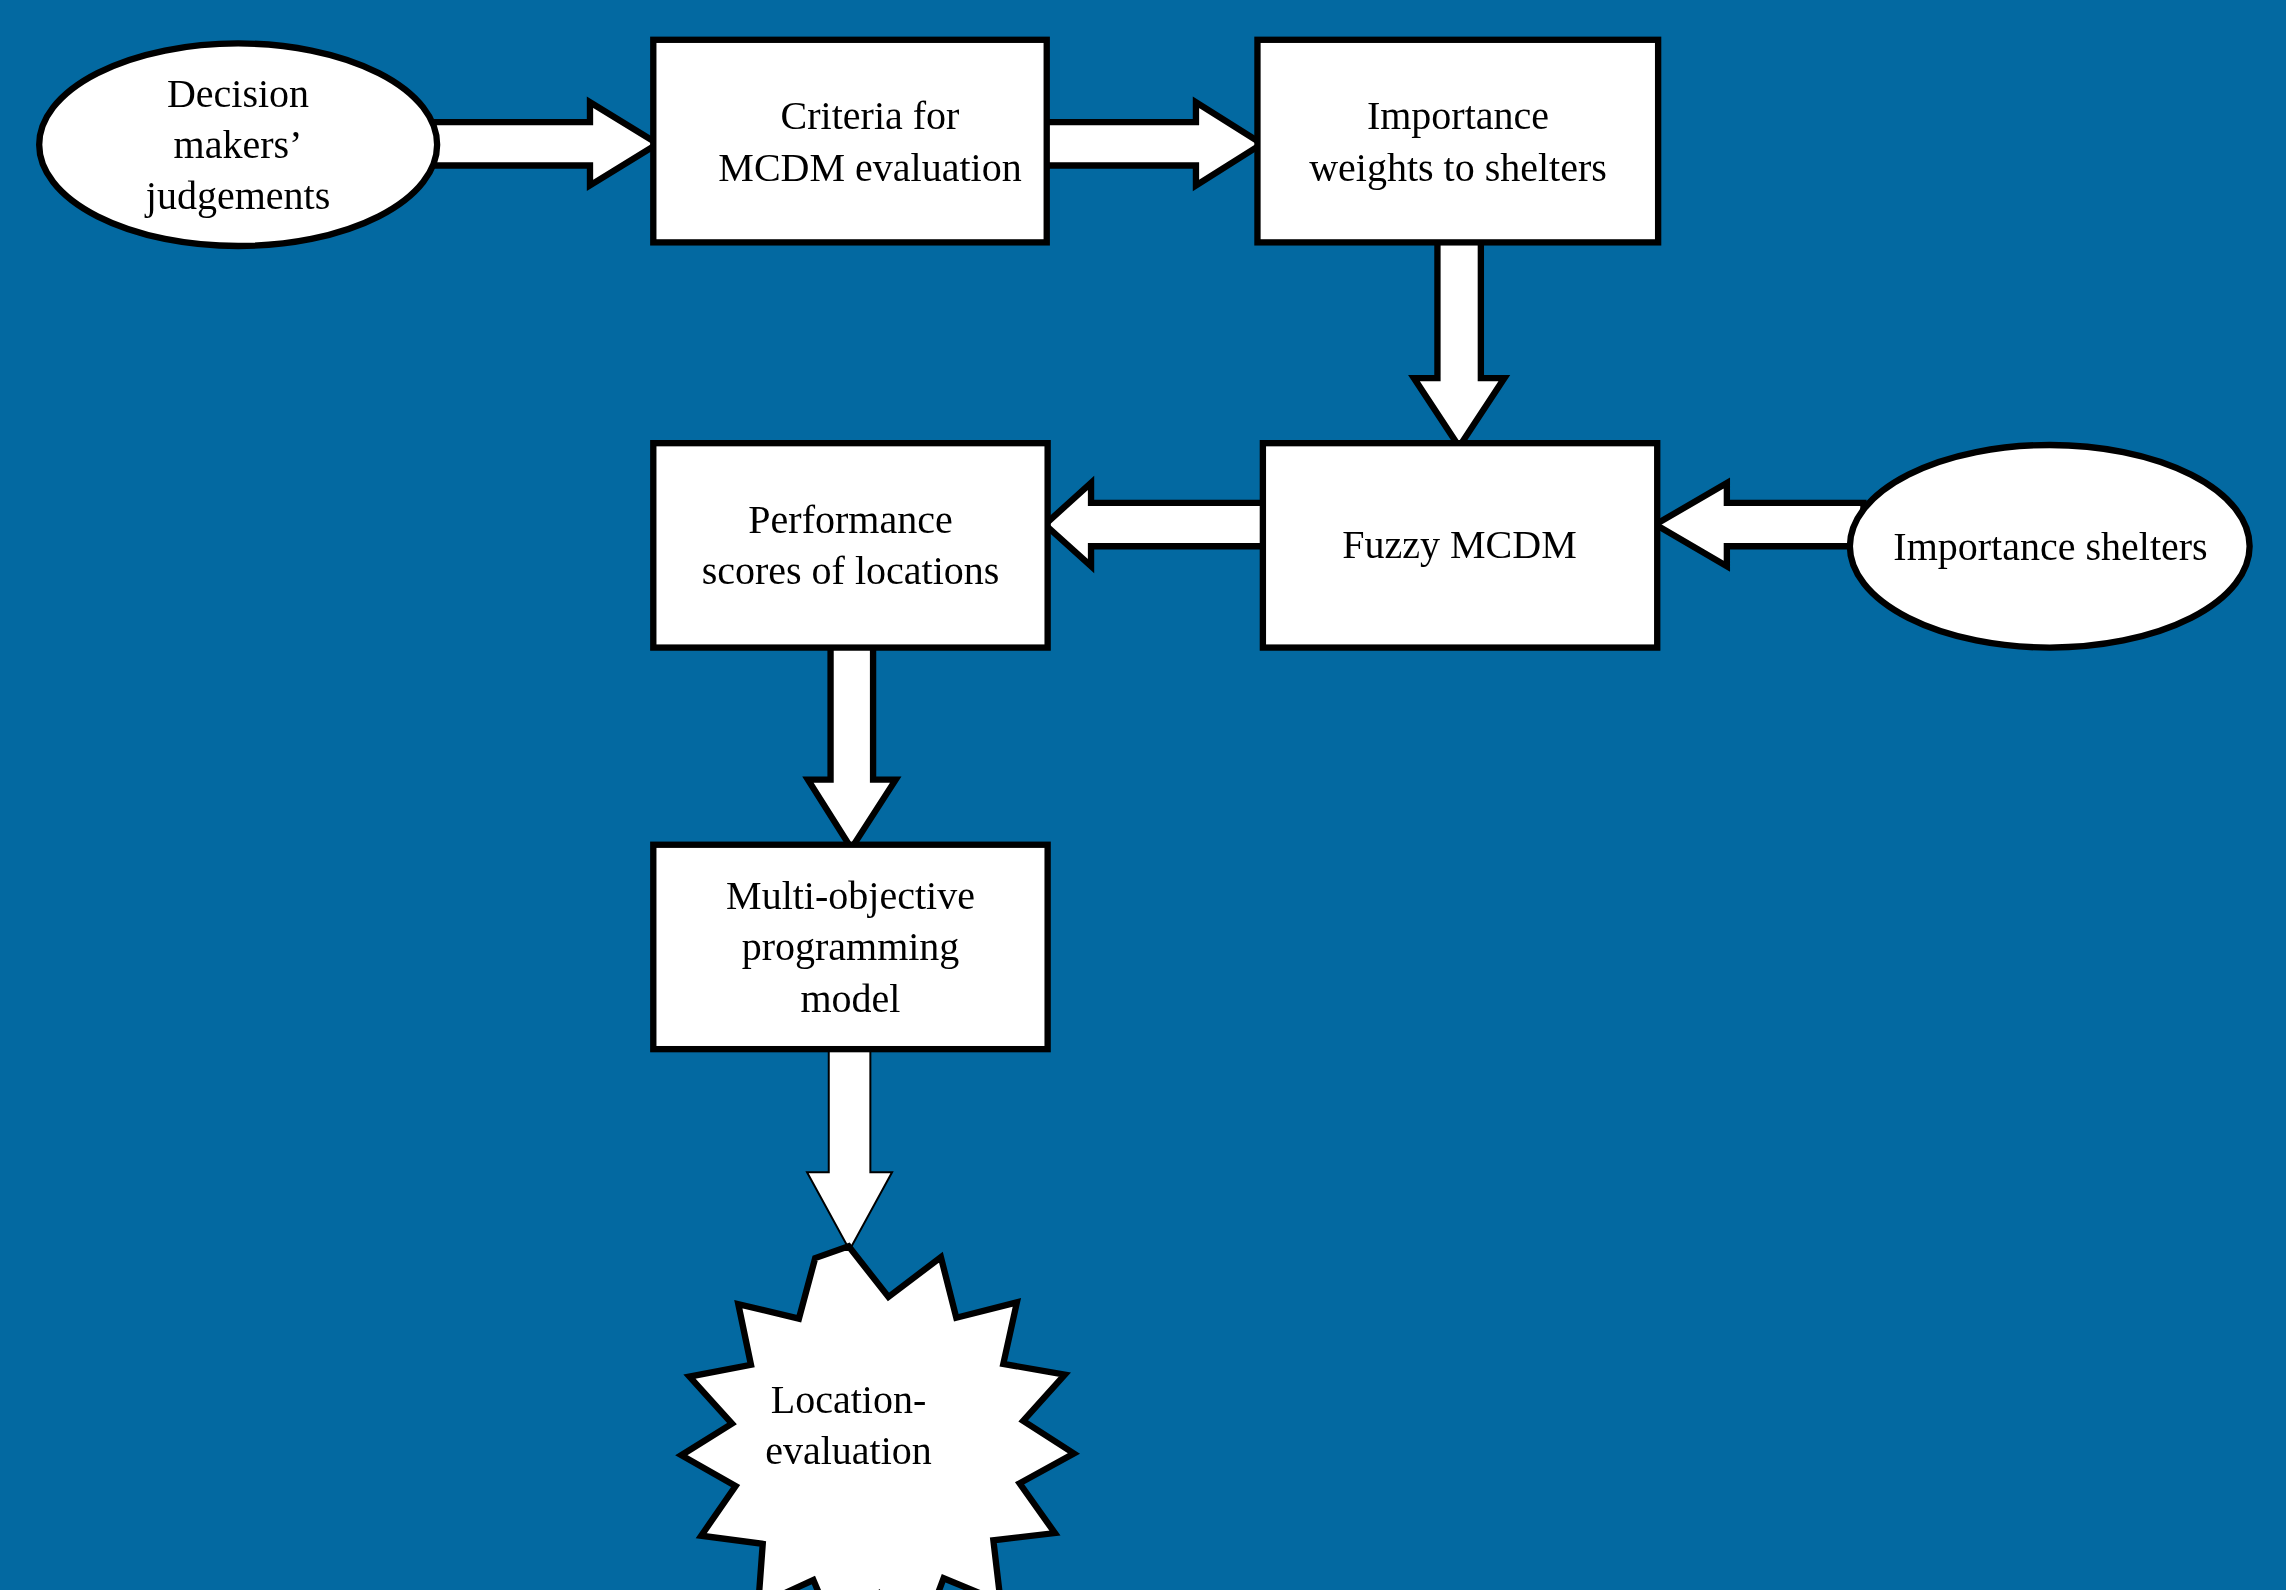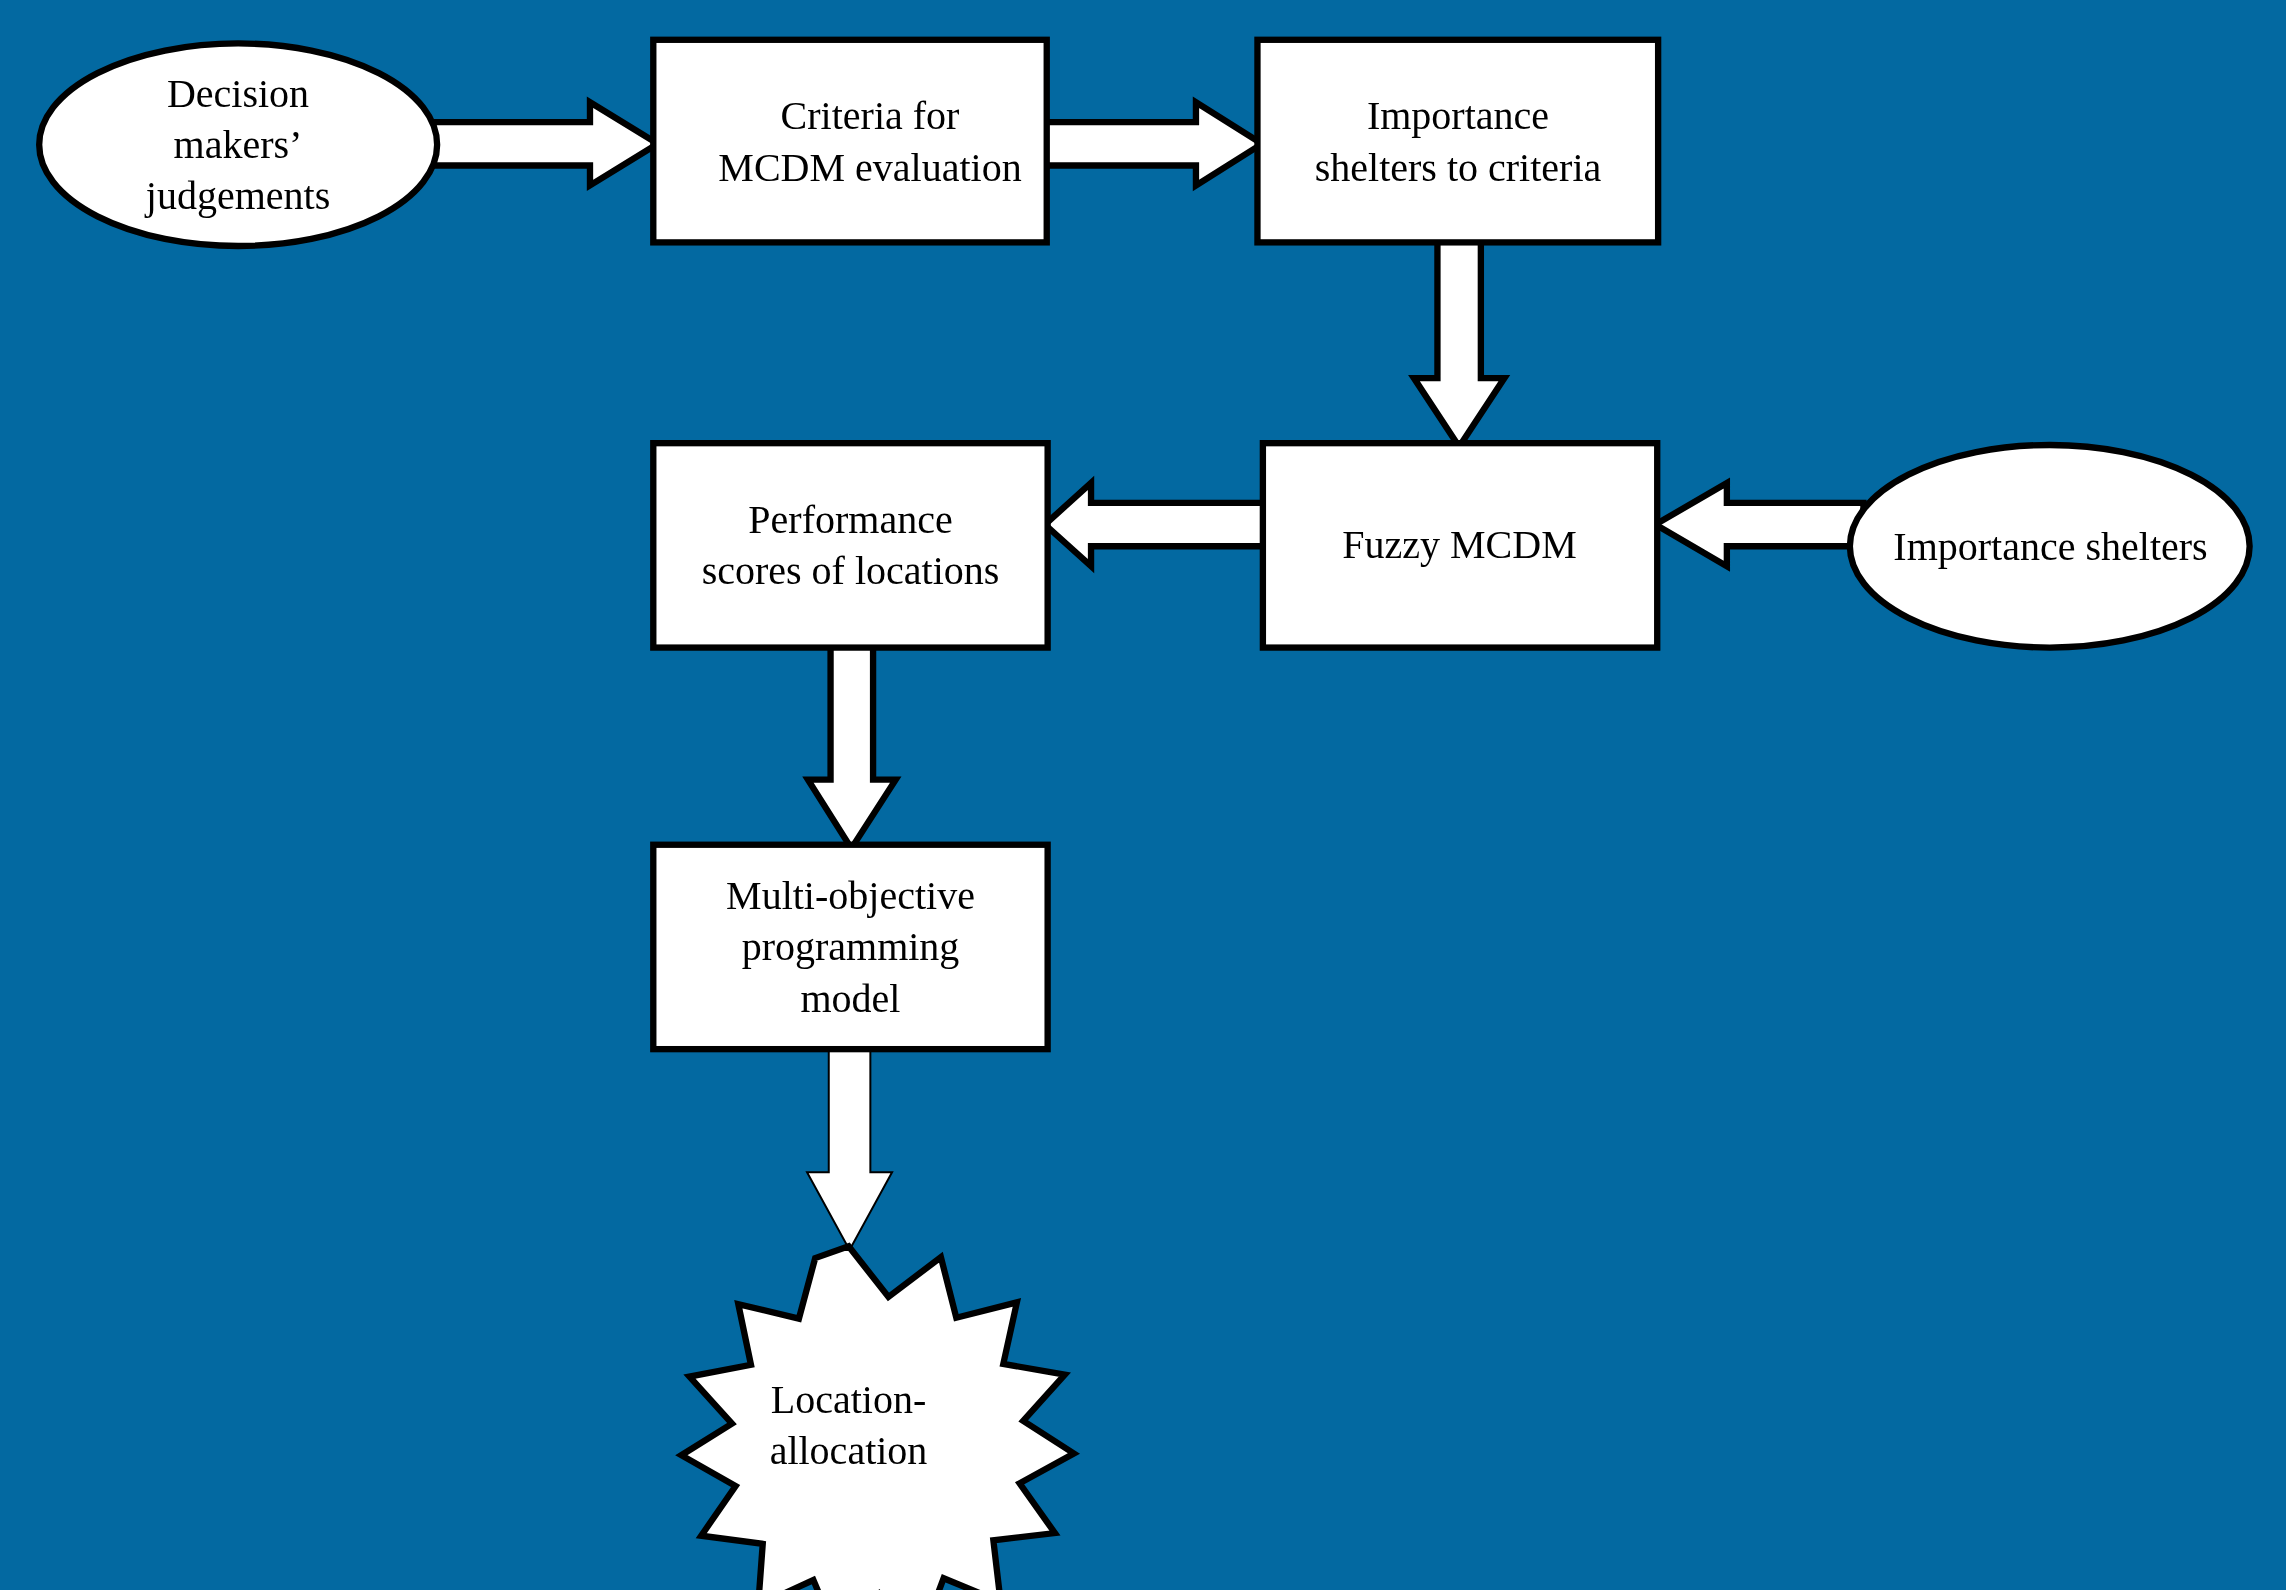--- a/index.html
+++ b/index.html
@@ -97,30 +97,30 @@
   </svg>
 
   <div class="node-label" style="left:57px; top:43px; width:362px; height:203px;">Decision
 makers’
 judgements</div>
 
   <div class="node-label" style="left:658px; top:40px; width:384px; height:203px;margin-left:20px;">Criteria for
 MCDM evaluation</div>
 
   <div class="node-label" style="left:1262px; top:40px; width:392px; height:203px;">Importance
-shelters to criteria</div>
+weights to shelters</div>
 
   <div class="node-label" style="left:658px; top:443px; width:385px; height:204px;text-align:center;">Performance
 scores of locations</div>
 
   <div class="node-label" style="left:1267px; top:443px; width:385px; height:204px;">Fuzzy MCDM</div>
 
   <div class="node-label" style="left:1860px; top:445px; width:381px; height:203px;">Importance shelters</div>
 
   <div class="node-label" style="left:658px; top:845px; width:385px; height:204px;">Multi-objective
 programming
 model</div>
 
   <div class="node-label" style="left:704px; top:1339px; width:289px; height:172px;">Location-
-allocation</div>
+evaluation</div>
 
 </div>
 
 
 </body></html>

